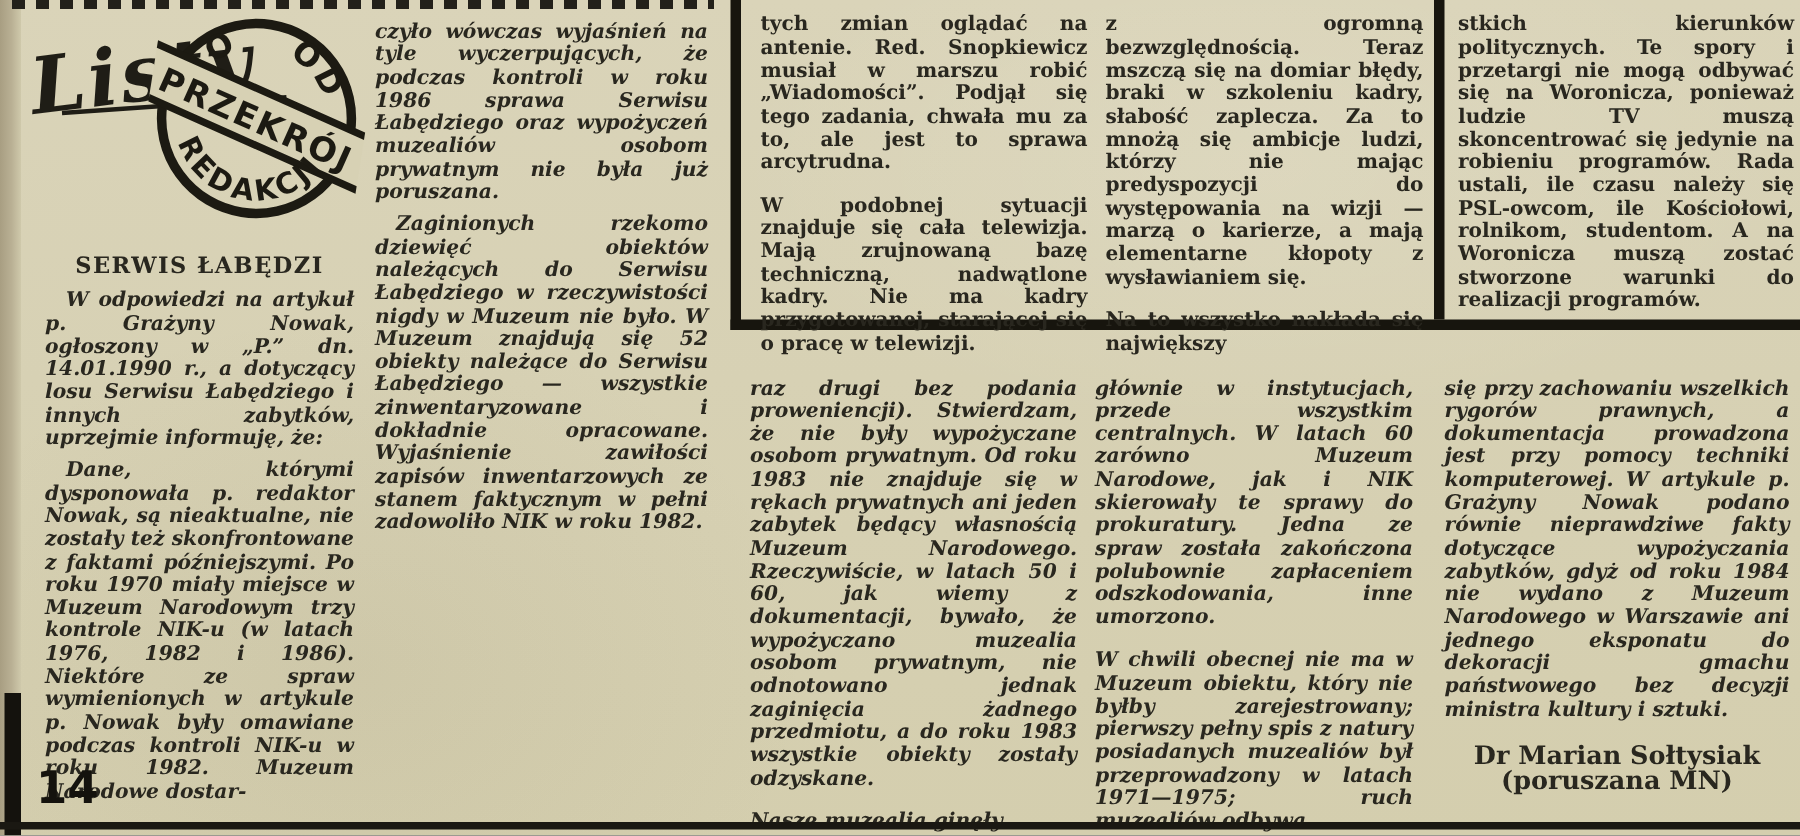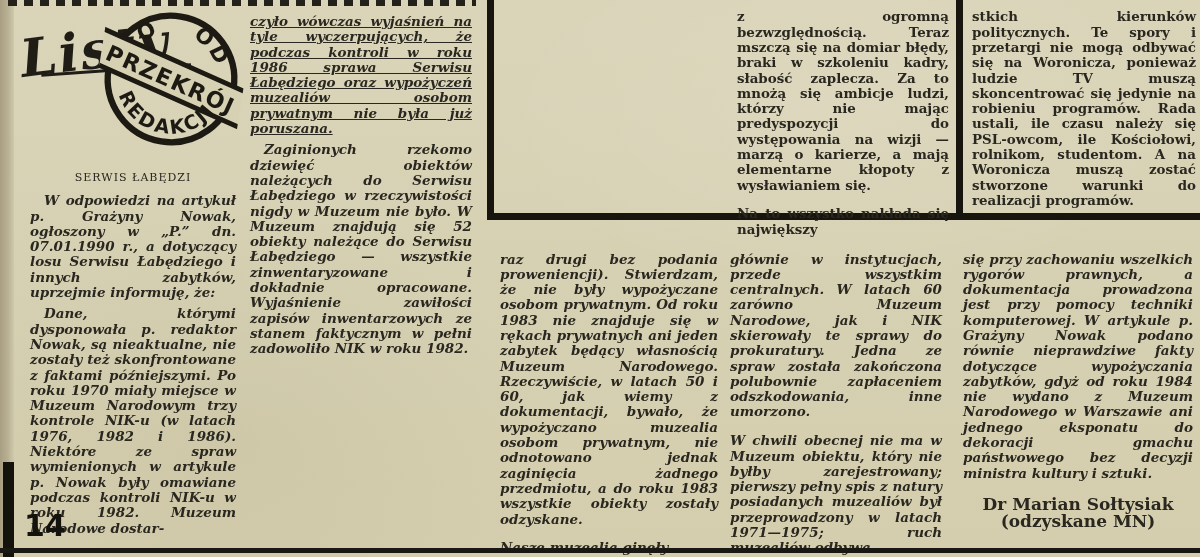--- a/index.html
+++ b/index.html
@@ -26,25 +26,25 @@
     transform:rotate(-7deg);color:#1f1d16;}
   .listy:after{content:"";display:block;width:150px;height:3px;background:#1f1d16;
     transform:rotate(3deg) translate(18px,-10px);}
   .stamp{position:absolute;left:98px;top:2px;width:146px;height:154px;transform:rotate(9deg);}
 
   
   .col{position:absolute;text-align:justify;font-weight:700;}
   .swan{font-style:italic;font-size:13.5px;line-height:15.3px;}
   .tv-text{font-style:normal;font-size:13.4px;line-height:15.3px;}
   .col p{margin:0 0 6px 0;text-indent:14px;}
-  .col p.cont{text-indent:0;text-decoration:underline;}
+  .col p.cont{text-indent:0;}
   .col-1{left:30px;top:170px;width:206px;}
   .col-2{left:250px;top:14px;width:222px;}
-  .headline{font-style:normal;text-align:center;font-size:11px;letter-spacing:1px;
-    margin:0 0 8px 0;font-weight:400;}
+  .headline{font-style:normal;text-align:center;font-size:15px;letter-spacing:1px;
+    margin:0 0 8px 0;font-weight:700;}
 
   
   .tv-box{position:absolute;left:487px;top:-14px;width:713px;height:234px;
     box-sizing:border-box;border-left:7px solid #17150e;border-bottom:7px solid #17150e;
     display:flex;align-items:stretch;}
   .tv-col{text-align:justify;font-weight:700;padding-top:10px;}
   .tv-col-1{width:218px;margin-left:13px;}
   .tv-col-2{width:212px;margin-left:12px;}
   .tv-divider{width:7px;margin-left:7px;background:#17150e;}
   .tv-col-3{width:224px;margin-left:9px;}
@@ -88,31 +88,33 @@
         <text x="75" y="84" text-anchor="middle" font-family="DejaVu Sans, sans-serif" font-weight="bold" font-size="23" letter-spacing="1.5" fill="#1c1a12">PRZEKRÓJ</text>
       </g>
       <text font-family="DejaVu Sans, sans-serif" font-weight="bold" font-size="20" fill="#1c1a12" letter-spacing="2.5">
         <textPath href="#stamp-bottom-arc" startOffset="50%" text-anchor="middle">REDAKCJI</textPath>
       </text>
     </svg>
   </div>
 
   <div class="col swan col-1">
     <h3 class="headline">SERWIS ŁABĘDZI</h3>
-    <p>W odpowiedzi na artykuł p. Grażyny Nowak, ogłoszony w „P.” dn. 07.01.1990 r., a dotyczący losu Serwisu Łabędziego i innych zabytków, uprzejmie informuję, że:</p>
+    <p>W odpowiedzi na artykuł p. Grażyny Nowak, ogłoszony w „P.” dn. 14.01.1990 r., a dotyczący losu Serwisu Łabędziego i innych zabytków, uprzejmie informuję, że:</p>
     <p>Dane, którymi dysponowała p. redaktor Nowak, są nieaktualne, nie zostały też skonfrontowane z faktami późniejszymi. Po roku 1970 miały miejsce w Muzeum Narodowym trzy kontrole NIK-u (w latach 1976, 1982 i 1986). Niektóre ze spraw wymienionych w artykule p. Nowak były omawiane podczas kontroli NIK-u w roku 1982. Muzeum Narodowe dostar-</p>
   </div>
 
   <div class="col swan col-2">
     <p class="cont">czyło wówczas wyjaśnień na tyle wyczerpujących, że podczas kontroli w roku 1986 sprawa Serwisu Łabędziego oraz wypożyczeń muzealiów osobom prywatnym nie była już poruszana.</p>
     <p>Zaginionych rzekomo dziewięć obiektów należących do Serwisu Łabędziego w rzeczywistości nigdy w Muzeum nie było. W Muzeum znajdują się 52 obiekty należące do Serwisu Łabędziego — wszystkie zinwentaryzowane i dokładnie opracowane. Wyjaśnienie zawiłości zapisów inwentarzowych ze stanem faktycznym w pełni zadowoliło NIK w roku 1982.</p>
   </div>
 
   <div class="tv-box">
     <div class="tv-col tv-text tv-col-1">
+      <p class="cont">tych zmian oglądać na antenie. Red. Snopkiewicz musiał w marszu robić „Wiadomości”. Podjął się tego zadania, chwała mu za to, ale jest to sprawa arcytrudna.</p>
+      <p>W podobnej sytuacji znajduje się cała telewizja. Mają zrujnowaną bazę techniczną, nadwątlone kadry. Nie ma kadry przygotowanej, starającej się o pracę w telewizji.</p>
     </div>
     <div class="tv-col tv-text tv-col-2">
       <p class="cont">z ogromną bezwzględnością. Teraz mszczą się na domiar błędy, braki w szkoleniu kadry, słabość zaplecza. Za to mnożą się ambicje ludzi, którzy nie mając predyspozycji do występowania na wizji — marzą o karierze, a mają elementarne kłopoty z wysławianiem się.</p>
       <p>Na to wszystko nakłada się największy</p>
     </div>
     <div class="tv-divider"></div>
     <div class="tv-col tv-text tv-col-3">
       <p class="cont">stkich kierunków politycznych. Te spory i przetargi nie mogą odbywać się na Woronicza, ponieważ ludzie TV muszą skoncentrować się jedynie na robieniu programów. Rada ustali, ile czasu należy się PSL-owcom, ile Kościołowi, rolnikom, studentom. A na Woronicza muszą zostać stworzone warunki do realizacji programów.</p>
     </div>
   </div>
@@ -123,21 +125,21 @@
       <p>Nasze muzealia ginęły</p>
     </div>
     <div class="bot-col swan bot-col-2">
       <p class="cont">głównie w instytucjach, przede wszystkim centralnych. W latach 60 zarówno Muzeum Narodowe, jak i NIK skierowały te sprawy do prokuratury. Jedna ze spraw została zakończona polubownie zapłaceniem odszkodowania, inne umorzono.</p>
       <p>W chwili obecnej nie ma w Muzeum obiektu, który nie byłby zarejestrowany; pierwszy pełny spis z natury posiadanych muzealiów był przeprowadzony w latach 1971—1975; ruch muzealiów odbywa</p>
     </div>
     <div class="bot-col swan bot-col-3">
       <p class="cont">się przy zachowaniu wszelkich rygorów prawnych, a dokumentacja prowadzona jest przy pomocy techniki komputerowej. W artykule p. Grażyny Nowak podano równie nieprawdziwe fakty dotyczące wypożyczania zabytków, gdyż od roku 1984 nie wydano z Muzeum Narodowego w Warszawie ani jednego eksponatu do dekoracji gmachu państwowego bez decyzji ministra kultury i sztuki.</p>
       <div class="signature">
         <div>Dr Marian Sołtysiak</div>
-        <div>(odzyskane MN)</div>
+        <div>(poruszana MN)</div>
       </div>
     </div>
   </div>
 
   <div class="page-num">14</div>
   <div class="corner-bar"></div>
   <div class="bottom-rule"></div>
 
 </div>
 

